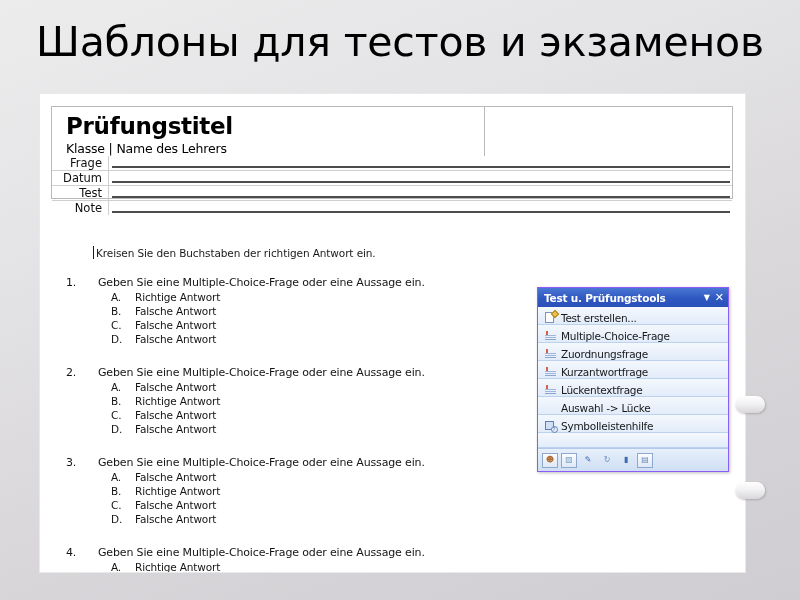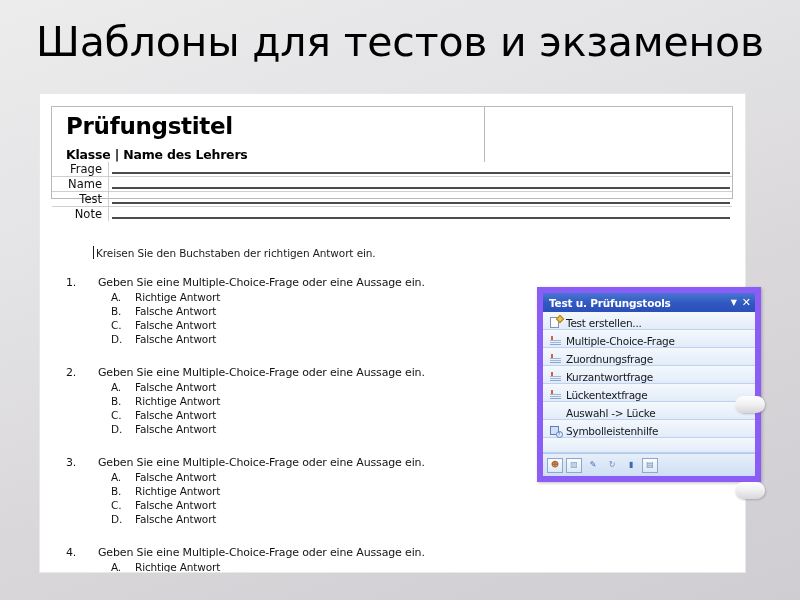--- a/index.html
+++ b/index.html
@@ -56,23 +56,23 @@
     font-family: "DejaVu Sans", sans-serif;
     font-size: 23px;
     font-weight: bold;
     color: #000;
     line-height: 1.05;
     letter-spacing: -0.3px;
   }
   .exam-subtitle {
     font-family: "DejaVu Sans", sans-serif;
     font-size: 12.5px;
-    font-weight: bold;
+    font-weight: normal;
     color: #000;
-    margin-top: 9px;
+    margin-top: 3px;
     letter-spacing: -0.2px;
   }
   .doc-header-right {
     flex: 1;
     display: flex;
     flex-direction: column;
   }
   .field-row {
     flex: 1;
     display: flex;
@@ -141,22 +141,22 @@
     margin-top: 2px;
     letter-spacing: -0.15px;
   }
   .a-letter { width: 24px; flex: none; margin-left: 45px; }
   .a-text { flex: 1; }
 
   
   #tools-panel {
     position: absolute;
     left: 537px; top: 287px;
-    width: 224px;
-    border: 6px solid #8b5cf6;
+    width: 192px;
+    border: 1px solid #8b5cf6;
     background: #d6e3f6;
     box-sizing: border-box;
     box-shadow: 1px 1px 3px rgba(0,0,0,0.25);
   }
   .panel-titlebar {
     height: 19px;
     background: linear-gradient(to bottom, #4a76d4 0%, #2f58c0 55%, #2a50b8 100%);
     display: flex;
     align-items: center;
     padding: 0 4px 0 6px;
@@ -293,21 +293,21 @@
       <div class="exam-subtitle">Klasse | Name des Lehrers</div>
     </div>
     <div class="doc-header-right">
 
       <div class="field-row">
         <div class="field-label">Frage</div>
         <div class="field-value"></div>
       </div>
 
       <div class="field-row">
-        <div class="field-label">Name</div>
+        <div class="field-label">Datum</div>
         <div class="field-value"></div>
       </div>
 
       <div class="field-row">
         <div class="field-label">Test</div>
         <div class="field-value"></div>
       </div>
 
       <div class="field-row">
         <div class="field-label">Note</div>

